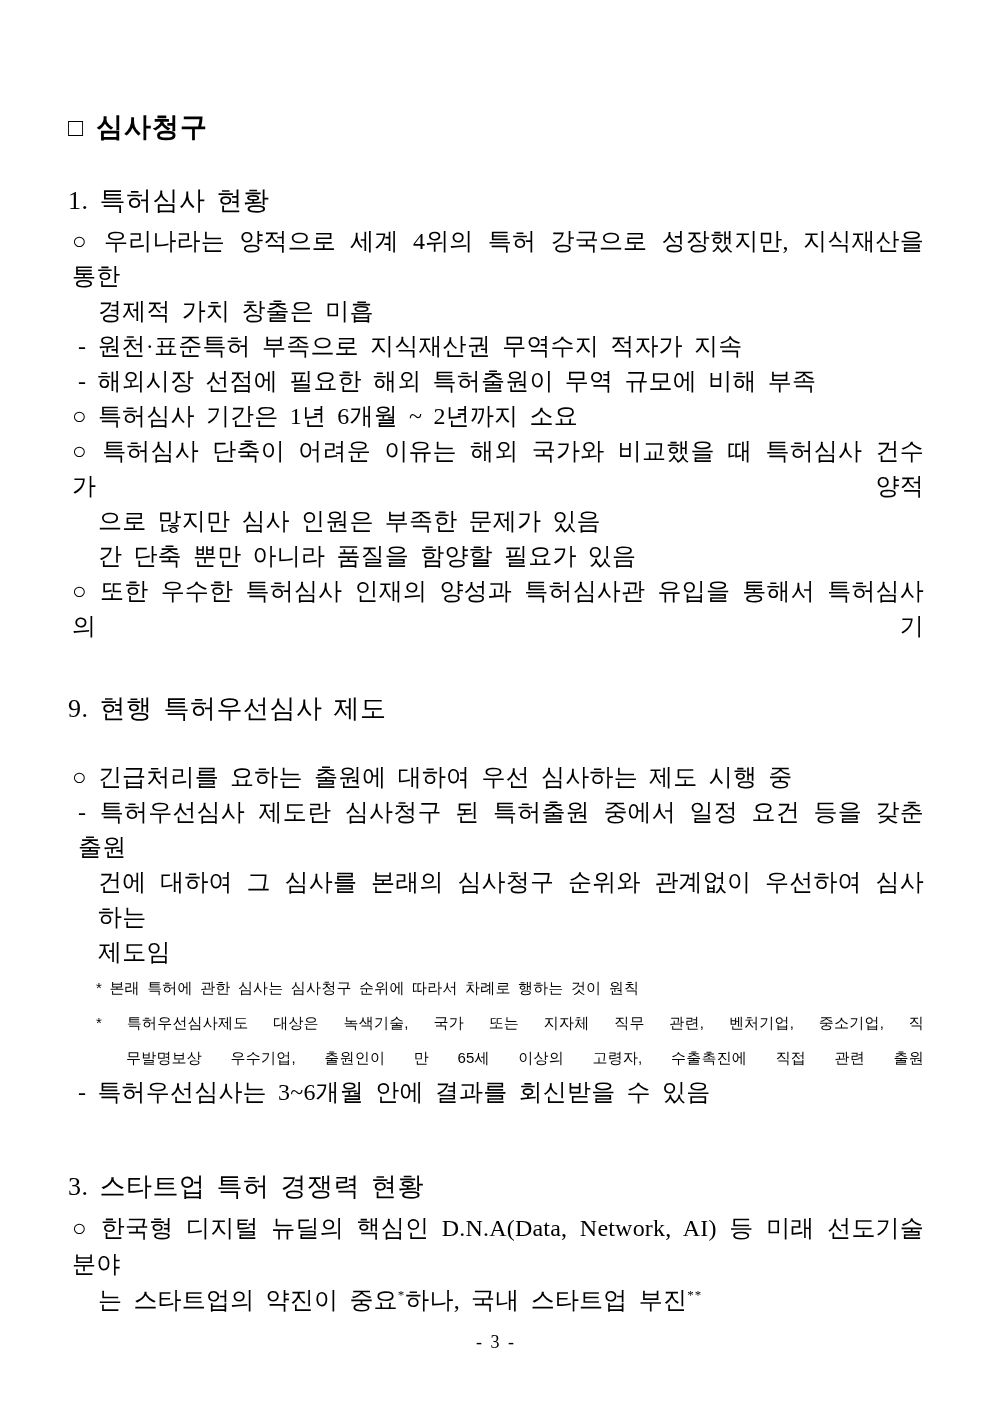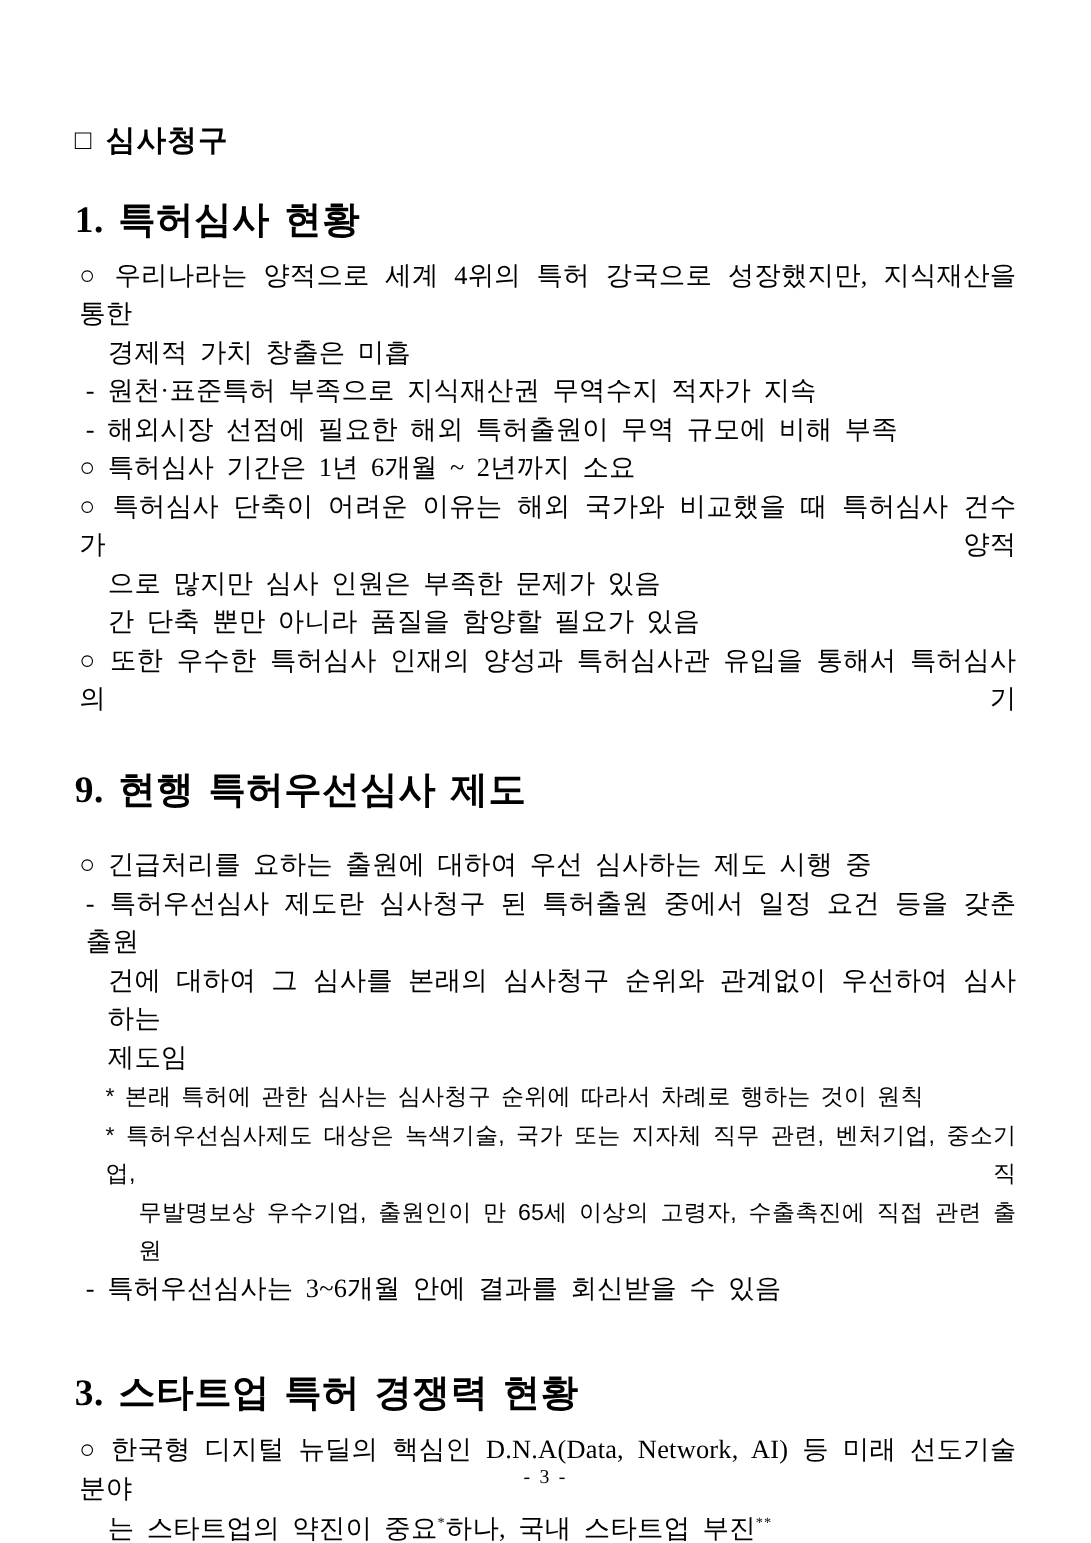--- a/index.html
+++ b/index.html
@@ -23,48 +23,48 @@
     font-size: 27px;
     line-height: 30px;
     letter-spacing: 1px;
     display: flex;
     align-items: center;
     gap: 12px;
   }
   .doc-title .sq { font-weight: normal; font-size: 25px; }
   .sec-heading {
     margin: 0;
-    font-weight: bold;
-    font-size: 34px;
+    font-weight: normal;
+    font-size: 26px;
     line-height: 30px;
     letter-spacing: 0.5px;
     word-spacing: 4px;
   }
   .mt-s1 { margin-top: 44px; }
   .mt-s2 { margin-top: 50px; }
   .mt-s3 { margin-top: 62px; }
-  .sec-body { margin-top: 18px; }
+  .sec-body { margin-top: 8px; }
   .sec-body.spaced { margin-top: 36px; }
   .line {
     margin: 0;
     font-size: 24px;
     line-height: 35px;
     word-spacing: 5px;
     letter-spacing: 0.2px;
   }
   .just { text-align: justify; text-align-last: justify; }
   
   .b-circle   { padding-left: 4px; }
   .b-cont     { padding-left: 30px; }
   .b-dash     { padding-left: 10px; }
   .b-star     { padding-left: 28px; }
   .b-starcont { padding-left: 58px; }
   .gothic {
     font-family: "Liberation Sans", "DejaVu Sans", sans-serif;
-    font-size: 21px;
+    font-size: 15px;
     word-spacing: 3px;
   }
   .s3-body .line { line-height: 36px; }
   sup.ast {
     font-size: 13px;
     line-height: 0;
     vertical-align: 9px;
     letter-spacing: 1px;
   }
   .page-footer {

